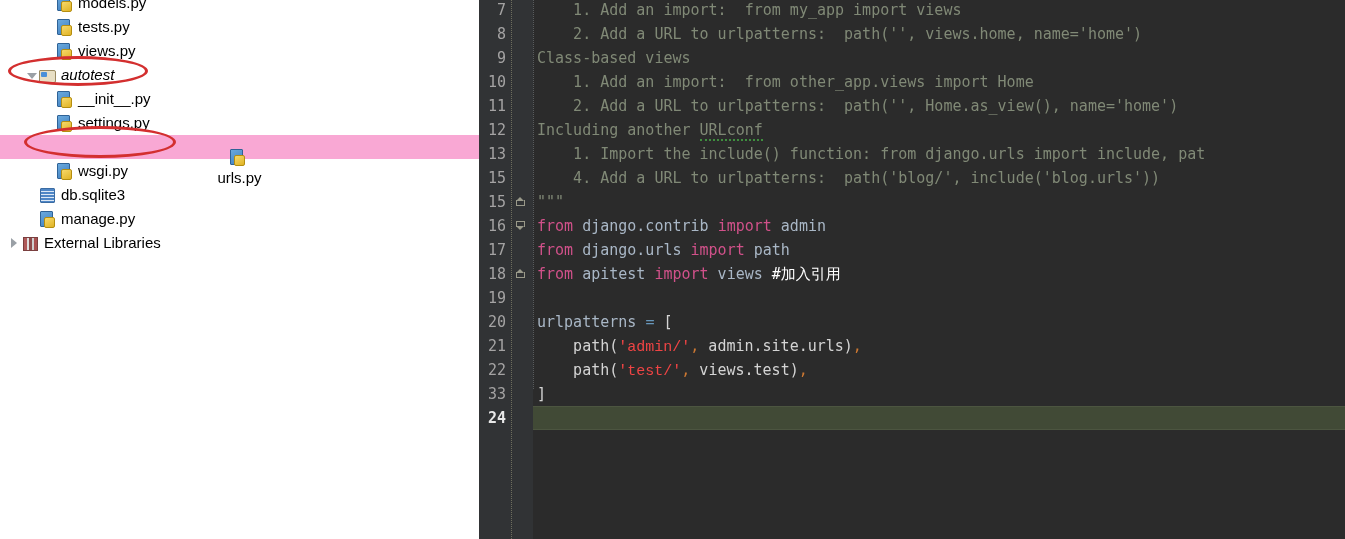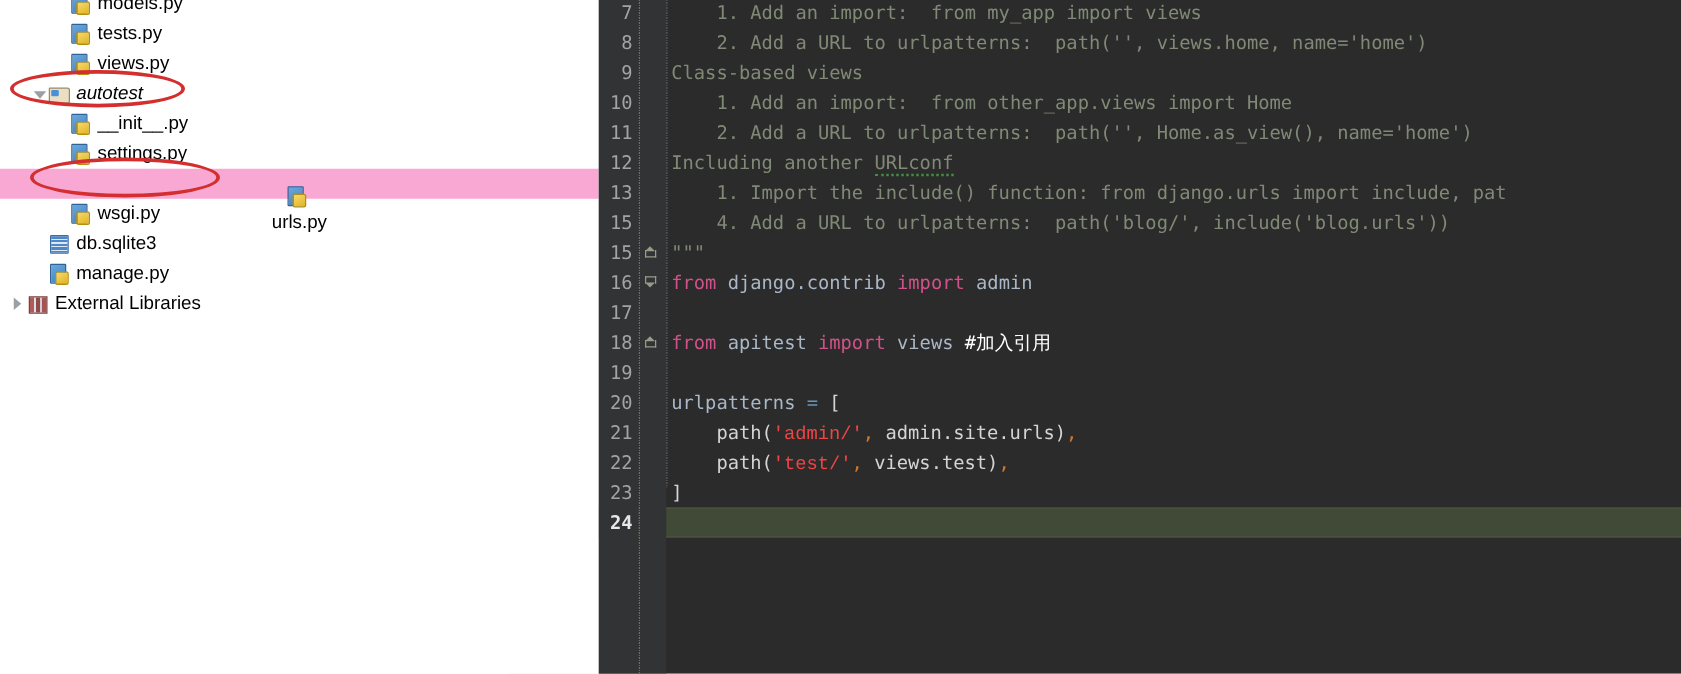--- a/index.html
+++ b/index.html
@@ -377,36 +377,37 @@
         <div class="ln" style="top: 142px;">13</div>
         <div class="ln" style="top: 166px;">15</div>
         <div class="ln" style="top: 190px;">15</div>
         <div class="ln" style="top: 214px;">16</div>
         <div class="ln" style="top: 238px;">17</div>
         <div class="ln" style="top: 262px;">18</div>
         <div class="ln" style="top: 286px;">19</div>
         <div class="ln" style="top: 310px;">20</div>
         <div class="ln" style="top: 334px;">21</div>
         <div class="ln" style="top: 358px;">22</div>
-        <div class="ln" style="top: 382px;">23</div>
+        <div class="ln" style="top: 382px;">33</div>
         <div class="ln cur" style="top: 406px;">24</div>
       </div>
     <div id="foldstrip"></div>
     <div id="codepane">
       <div id="indentguide"></div>
     <div class="cl" style="top: -2px;"><span class="t-doc">    1. Add an import:  from my_app import views</span></div>
         <div class="cl" style="top: 22px;"><span class="t-doc">    2. Add a URL to urlpatterns:  path('', views.home, name='home')</span></div>
         <div class="cl" style="top: 46px;"><span class="t-doc">Class-based views</span></div>
         <div class="cl" style="top: 70px;"><span class="t-doc">    1. Add an import:  from other_app.views import Home</span></div>
         <div class="cl" style="top: 94px;"><span class="t-doc">    2. Add a URL to urlpatterns:  path('', Home.as_view(), name='home')</span></div>
         <div class="cl" style="top: 118px;"><span class="t-doc">Including another </span><span class="t-doc typo">URLconf</span></div>
         <div class="cl" style="top: 142px;"><span class="t-doc">    1. Import the include() function: from django.urls import include, pat</span></div>
         <div class="cl" style="top: 166px;"><span class="t-doc">    4. Add a URL to urlpatterns:  path('blog/', include('blog.urls'))</span></div>
         <div class="cl" style="top: 190px;"><span class="t-doc">"""</span></div>
         <div class="cl" style="top: 214px;"><span class="t-kw">from</span><span class="t-name"> django.contrib </span><span class="t-kw">import</span><span class="t-name"> admin</span></div>
+        <div class="cl" style="top: 238px;"><span class="t-kw">from</span><span class="t-name"> django.urls </span><span class="t-kw">import</span><span class="t-name"> path</span></div>
         <div class="cl" style="top: 262px;"><span class="t-kw">from</span><span class="t-name"> apitest </span><span class="t-kw">import</span><span class="t-name"> views </span><span class="t-cmt">#加入引用</span></div>
         <div class="cl" style="top: 286px;"></div>
         <div class="cl" style="top: 310px;"><span class="t-name">urlpatterns </span><span class="t-op">=</span><span class="t-plain"> [</span></div>
         <div class="cl" style="top: 334px;"><span class="t-plain">    path(</span><span class="t-str">'admin/'</span><span class="t-punc">,</span><span class="t-plain"> admin.site.urls)</span><span class="t-punc">,</span></div>
         <div class="cl" style="top: 358px;"><span class="t-plain">    path(</span><span class="t-str">'test/'</span><span class="t-punc">,</span><span class="t-plain"> views.test)</span><span class="t-punc">,</span></div>
         <div class="cl" style="top: 382px;"><span class="t-plain">]</span></div>
         <div class="curline" style="top: 406px;"></div>
         <div class="cl" style="top: 406px;"></div>
       </div>
   <div class="fold" style="top: 190px;">

